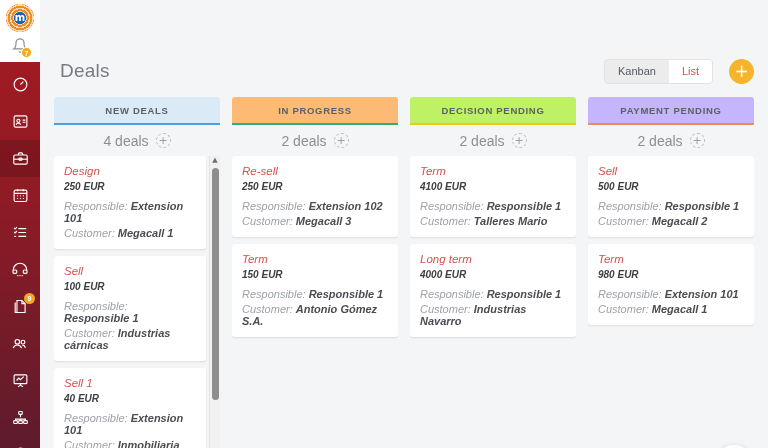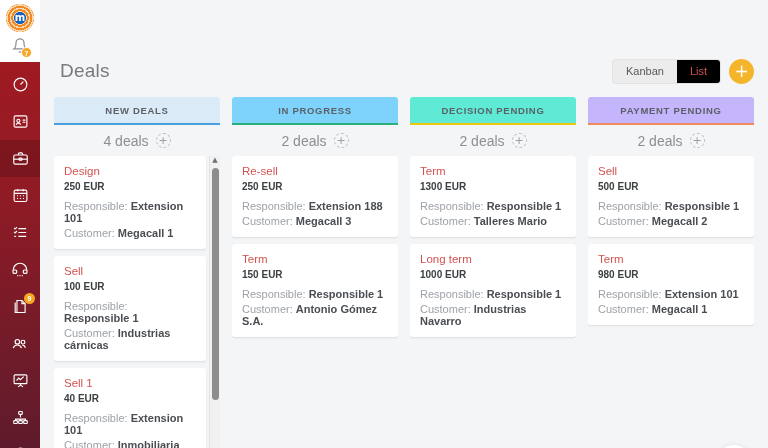--- a/index.html
+++ b/index.html
@@ -62,31 +62,31 @@
 
   
   .main { flex: 1; height: 448px; position: relative; background: #f4f5f7; overflow: hidden; margin-top: 45px; }
 
   .topbar {
     height: 52px; display: flex; align-items: center; justify-content: space-between;
     padding: 0 14px 0 20px; background: #f4f5f7;
   }
   .page-title { font-size: 19px; color: #777b80; font-weight: normal; letter-spacing: .2px; }
 
-  .topbar-right { display: flex; align-items: center; gap: 8px; }
+  .topbar-right { display: flex; align-items: center; gap: 16px; }
   .view-toggle {
     display: flex; border-radius: 4px; overflow: hidden;
     background: #ececec; border: 1px solid #e2e2e2;
     height: 25px;
   }
   .view-toggle div {
     padding: 0 13px; font-size: 11px; line-height: 23px;
     color: #55595e; cursor: pointer;
   }
-  .view-toggle div.selected { background: #000000; color: #d0534f; }
+  .view-toggle div.selected { background: #ffffff; color: #d0534f; }
   .fab-add {
     width: 25px; height: 25px; border-radius: 50%;
     background: #f5b52a; color: #fff;
     display: flex; align-items: center; justify-content: center;
     font-size: 17px; line-height: 1; cursor: pointer;
     font-family: "DejaVu Sans", sans-serif;
   }
 
   
   .board {
@@ -113,20 +113,21 @@
     font-family: "DejaVu Sans", sans-serif;
   }
 
   .col-body { position: relative; flex: 1; overflow: hidden; }
   .cards { display: flex; flex-direction: column; gap: 7px; padding-right: 0; }
 
   .card {
     background: #fff; border-radius: 3px;
     box-shadow: 0 1px 2px rgba(0,0,0,0.10);
     padding: 9px 10px 10px 10px;
+    font-style: italic;
   }
   .card-title { font-size: 11.5px; color: #d0534f; margin-bottom: 4px; }
   .card-amount { font-size: 10px; color: #3c4043; font-weight: bold; margin-bottom: 8px; }
   .card-line { font-size: 11px; color: #9da2a8; margin-top: 3px; }
   .card-line b { color: #4a4e53; font-weight: bold; }
 
   
   .scrollbar {
     position: absolute; top: 0; right: 0; width: 11px; height: 100%;
     background: #f1f1f1; border-left: 1px solid #e3e3e3;
@@ -304,59 +305,59 @@
             <div class="scrollbar">
               <div class="sb-arrow">▲</div>
               <div class="sb-track">
                 <div class="sb-thumb"></div>
               </div>
               <div class="sb-arrow">▼</div>
             </div>
           </div>
         </div>
         <div class="column">
-          <div class="col-header" style="background: #7dd3fc; border-bottom-color: rgb(42, 176, 124);">IN PROGRESS</div>
+          <div class="col-header" style="background: #fdba74; border-bottom-color: rgb(42, 176, 124);">IN PROGRESS</div>
           <div class="col-meta">
             <span class="col-count">2 deals</span>
             <span class="col-add">+</span>
           </div>
           <div class="col-body">
             <div class="cards">
               <div class="card">
                 <div class="card-title">Re-sell</div>
                 <div class="card-amount">250 EUR</div>
-                <div class="card-line">Responsible: <b>Extension 188</b></div>
+                <div class="card-line">Responsible: <b>Extension 102</b></div>
                 <div class="card-line">Customer: <b>Megacall 3</b></div>
               </div>
               <div class="card">
                 <div class="card-title">Term</div>
                 <div class="card-amount">150 EUR</div>
                 <div class="card-line">Responsible: <b>Responsible 1</b></div>
                 <div class="card-line">Customer: <b>Antonio Gómez S.A.</b></div>
               </div>
             </div>
           </div>
         </div>
         <div class="column">
-          <div class="col-header" style="background: #5eead4; border-bottom-color: rgb(236, 199, 19);">DECISION PENDING</div>
+          <div class="col-header" style="background: #bef264; border-bottom-color: rgb(236, 199, 19);">DECISION PENDING</div>
           <div class="col-meta">
             <span class="col-count">2 deals</span>
             <span class="col-add">+</span>
           </div>
           <div class="col-body">
             <div class="cards">
               <div class="card">
                 <div class="card-title">Term</div>
-                <div class="card-amount">1300 EUR</div>
+                <div class="card-amount">4100 EUR</div>
                 <div class="card-line">Responsible: <b>Responsible 1</b></div>
                 <div class="card-line">Customer: <b>Talleres Mario</b></div>
               </div>
               <div class="card">
                 <div class="card-title">Long term</div>
-                <div class="card-amount">1000 EUR</div>
+                <div class="card-amount">4000 EUR</div>
                 <div class="card-line">Responsible: <b>Responsible 1</b></div>
                 <div class="card-line">Customer: <b>Industrias Navarro</b></div>
               </div>
             </div>
           </div>
         </div>
         <div class="column">
           <div class="col-header" style="background: #c4b5fd; border-bottom-color: rgb(240, 138, 93);">PAYMENT PENDING</div>
           <div class="col-meta">
             <span class="col-count">2 deals</span>

